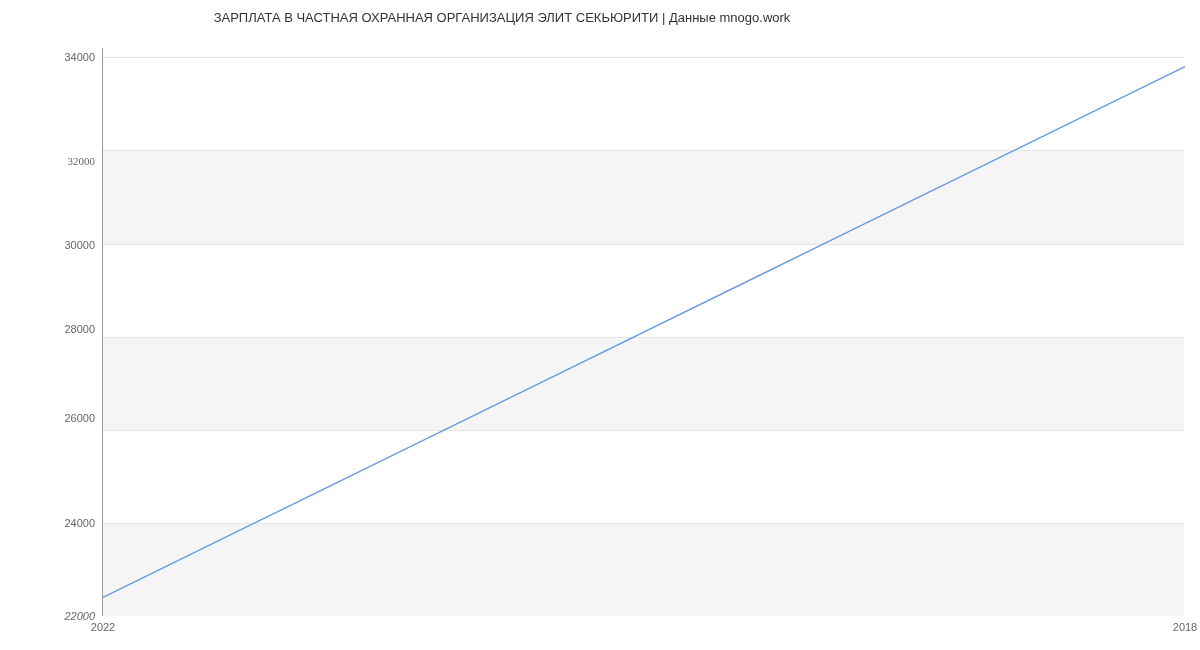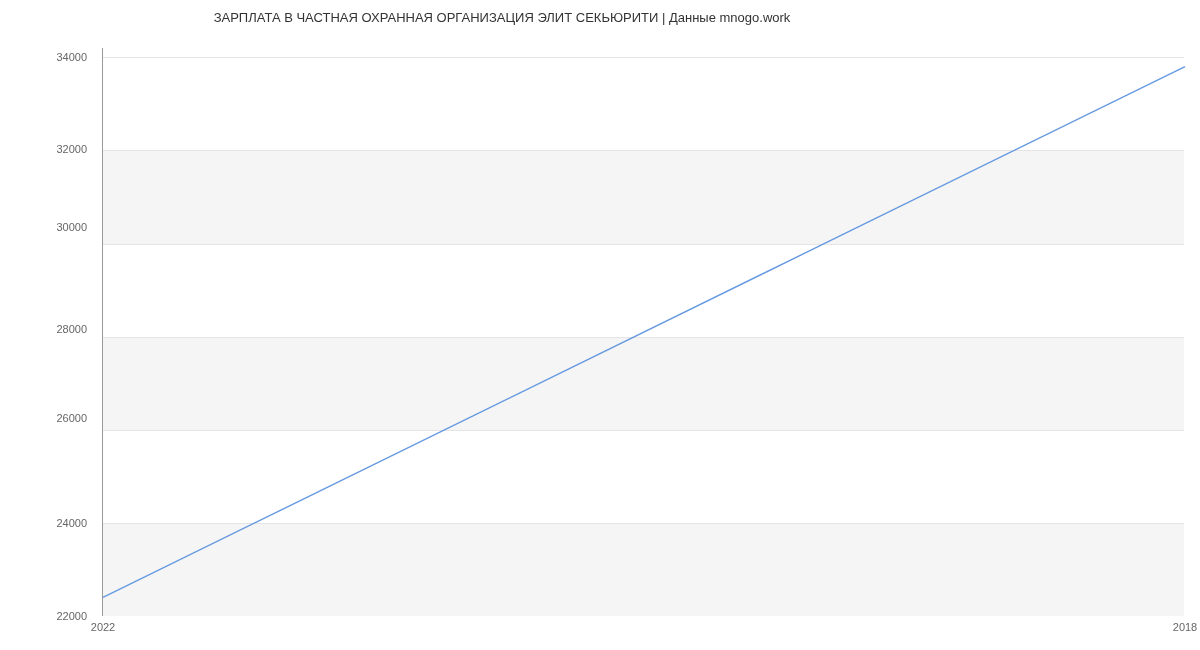--- a/index.html
+++ b/index.html
@@ -41,21 +41,21 @@
     position: absolute;
     left: 0;
     width: 100%;
     height: 1px;
     background: #e5e5e5;
   }
   .ytick {
     position: absolute;
     right: 100%;
     transform: translateY(-50%);
-    padding-right: 16px;
+    padding-right: 8px;
     font-size: 11px;
     color: #666;
     white-space: nowrap;
   }
   .xtick {
     position: absolute;
     top: 100%;
     padding-top: 6px;
     font-size: 11px;
     color: #666;
@@ -77,26 +77,26 @@
   <div class="plot" id="plot" style="left: 102px; top: 48px; width: 1082px; height: 568px;">
       <div class="band" style="top: 474.885px; height: 93.1148px;"></div>
       <div class="gridline" style="top: 474.885px;"></div>
       <div class="gridline" style="top: 381.77px;"></div>
       <div class="band" style="top: 288.656px; height: 93.1148px;"></div>
       <div class="gridline" style="top: 288.656px;"></div>
       <div class="gridline" style="top: 195.541px;"></div>
       <div class="band" style="top: 102.426px; height: 93.1148px;"></div>
       <div class="gridline" style="top: 102.426px;"></div>
       <div class="gridline" style="top: 9.31148px;"></div>
-      <div class="ytick" style="top: 568px;">22000</div>
+      <div class="ytick" style="top: 568px; font-style: italic;">22000</div>
       <div class="ytick" style="top: 474.885px;">24000</div>
       <div class="ytick" style="top: 370px;">26000</div>
       <div class="ytick" style="top: 281px;">28000</div>
-      <div class="ytick" style="top: 179px; margin-left: 36px;">30000</div>
-      <div class="ytick" style="top: 101px;">32000</div>
+      <div class="ytick" style="top: 197px; margin-left: 36px;">30000</div>
+      <div class="ytick" style="top: 113px; font-family: Liberation Serif, serif;">32000</div>
       <div class="ytick" style="top: 9.31148px;">34000</div>
       <div class="xtick" style="left: 0px;">2022</div>
       <div class="xtick" style="left: 1082px;">2018</div>
       <svg class="line-layer" width="1082" height="568">
         <path d="M0 549.3770491803278 L1082 18.622950819672155" fill="none" stroke="#6699e1" stroke-width="1.4"></path>
       </svg>
     </div>
 </div>
 
 </body></html>

